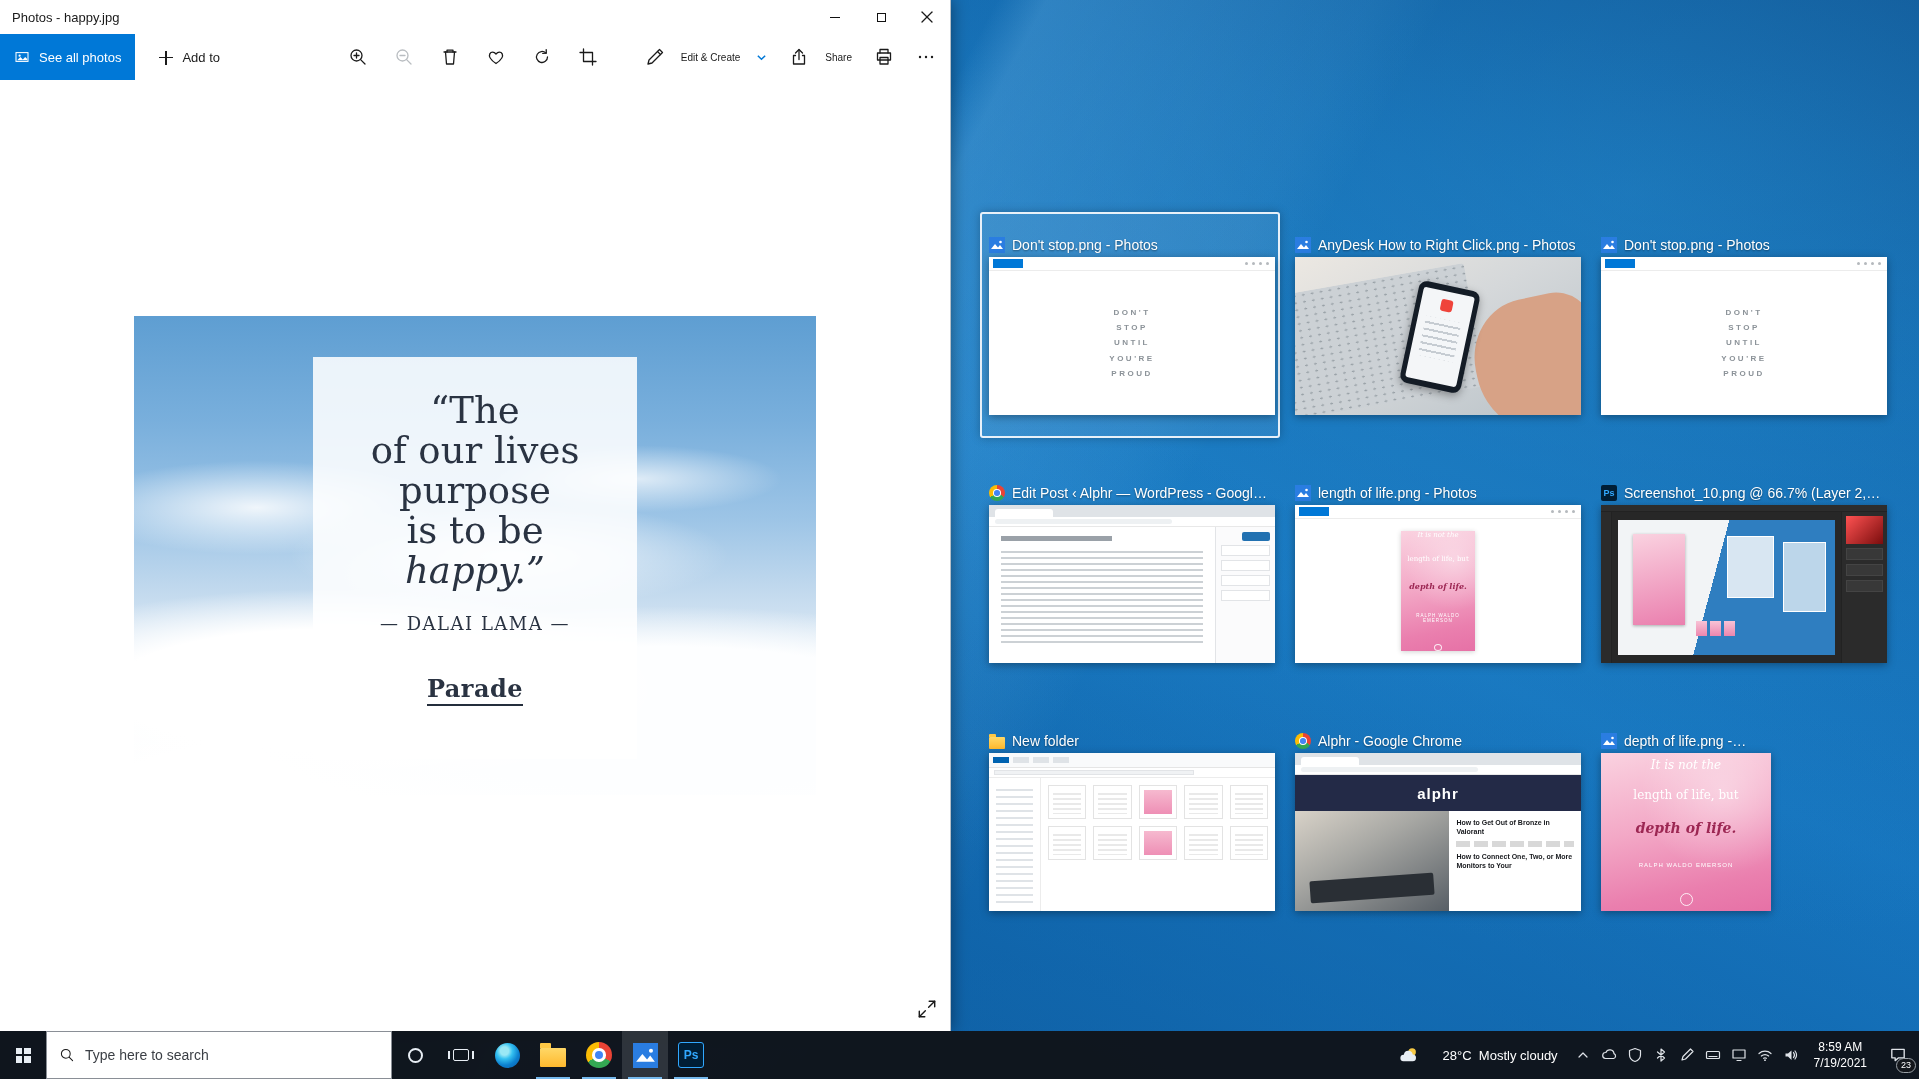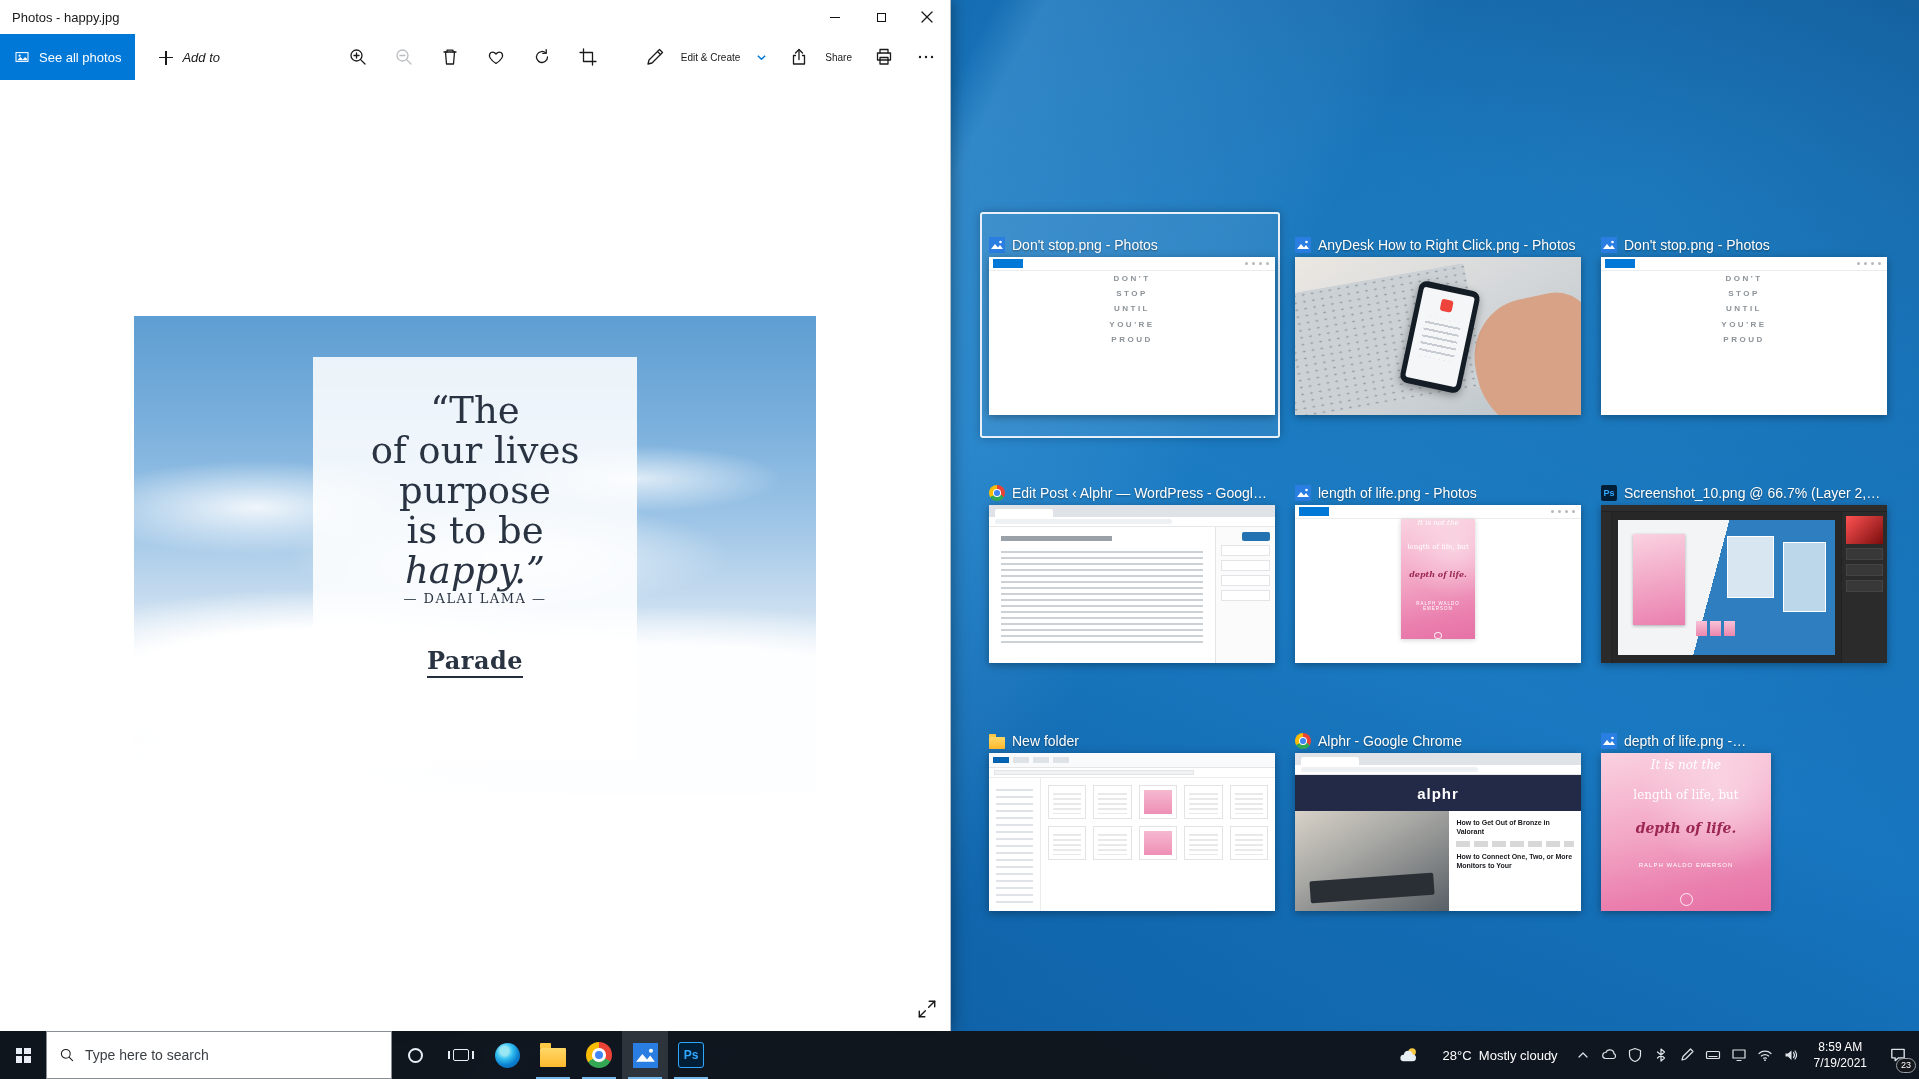--- a/index.html
+++ b/index.html
@@ -19,21 +19,21 @@
     display:flex; flex-direction:column; box-shadow:2px 0 14px rgba(0,0,0,.35); border-right:1px solid rgba(90,110,130,.45); }
   .titlebar { height:34px; display:flex; align-items:center; background:#fff; flex:0 0 auto; }
   .title-text { flex:1; font-size:13px; color:#1a1a1a; padding-left:12px; }
   .win-controls { display:flex; height:34px; }
   .win-btn { width:46px; height:34px; display:flex; align-items:center; justify-content:center; background:transparent; border:none; cursor:pointer; }
   .glyph-min { width:10px; height:1px; background:#111; display:block; }
   .glyph-max { width:9px; height:9px; border:1px solid #111; display:block; }
 
   .toolbar { height:46px; display:flex; align-items:center; background:#fff; position:relative; flex:0 0 auto; }
   .see-all { height:46px; display:flex; align-items:center; gap:9px; padding:0 14px; background:#0078d7; color:#fff; font-size:13px; border:none; cursor:pointer; }
-  .addto { display:flex; align-items:flex-end; gap:9px; margin-left:24px; font-size:13px; color:#1a1a1a; background:none; border:none; cursor:pointer;font-style:italic; }
+  .addto { display:flex; align-items:flex-end; gap:9px; margin-left:24px; font-size:13px; color:#1a1a1a; background:none; border:none; cursor:pointer; }
   .plus-ico { position:relative; width:14px; height:14px; display:inline-block; }
   .plus-ico::before { content:""; position:absolute; left:0; top:6px; width:14px; height:1.6px; background:#1a1a1a; }
   .plus-ico::after  { content:""; position:absolute; left:6px; top:0; width:1.6px; height:14px; background:#1a1a1a; }
   .tool-center { position:absolute; left:348px; display:flex; align-items:center; gap:26px; }
   .tool-right  { position:absolute; right:14px; display:flex; align-items:center; gap:22px; }
   .tbtn { background:none; border:none; display:flex; align-items:center; gap:16px; font-size:10px; color:#1a1a1a; cursor:pointer; padding:0; }
   .ic { width:20px; height:20px; stroke:#1a1a1a; fill:none; stroke-width:1.3; stroke-linecap:round; stroke-linejoin:round; }
   .ic.disabled { stroke:#b9bdc1; }
   .chev-blue { width:11px; height:11px; stroke:#0078d7; fill:none; stroke-width:1.6; }
 
@@ -45,21 +45,21 @@
       radial-gradient(ellipse 46% 16% at 55% 50%, rgba(255,255,255,.8), transparent 70%),
       radial-gradient(ellipse 70% 28% at 28% 78%, #fff 45%, transparent 75%),
       radial-gradient(ellipse 80% 30% at 78% 84%, #fdfeff 50%, transparent 78%),
       radial-gradient(ellipse 90% 26% at 50% 100%, #fff 60%, transparent 85%),
       linear-gradient(180deg, #5e9ed2 0%, #79afdc 22%, #9cc4e6 42%, #c3daee 58%, #e4eef7 72%, #f6fafc 85%, #ffffff 100%);
   }
   .quote-card { position:absolute; left:50%; transform:translateX(-50%); top:41px; width:324px; height:402px;
     background:rgba(255,255,255,.87); text-align:center; padding-top:34px; font-family:"DejaVu Serif","Liberation Serif",serif; color:#2a3342; }
   .q-line { font-size:37px; line-height:1.08; display:block; }
   .q-line.italic { font-style:italic; }
-  .q-attr { font-size:13px; letter-spacing:1.5px; }
+  .q-attr { font-size:18px; letter-spacing:1.5px; margin-top:22px; }
   .q-brand { display:inline-block; font-size:24px; font-weight:bold; letter-spacing:.5px; border-bottom:2px solid #242e3c; padding-bottom:1px; margin-top:40px; }
   .expand-btn { position:absolute; right:12px; bottom:8px; background:none; border:none; cursor:pointer; }
 
   
   .snap-grid { position:absolute; left:980px; top:212px; display:grid; grid-template-columns:300px 300px 300px; gap:22px 6px; }
   .snap-cell { padding:21px 7px; border:2px solid transparent; border-radius:3px; cursor:pointer; }
   .snap-cell.selected { border-color:rgba(242,247,252,.95); background:rgba(255,255,255,.07); box-shadow:0 0 10px rgba(0,0,0,.25); }
   .snap-label { display:flex; align-items:center; gap:7px; height:20px; margin-bottom:2px; }
   .snap-title { color:#fff; font-size:14px; white-space:nowrap; overflow:hidden; text-overflow:ellipsis; text-shadow:0 1px 2px rgba(0,0,0,.45); }
   .thumb { width:286px; height:158px; background:#fff; position:relative; overflow:hidden; box-shadow:0 2px 8px rgba(0,0,0,.35); display:flex; flex-direction:column; }
@@ -75,21 +75,21 @@
   .folder-ico { width:17px; height:12px; background:linear-gradient(#ffd867,#ffb92e); border-radius:1px; position:relative; margin-top:3px; }
   .folder-ico::before { content:""; position:absolute; left:0; top:-3px; width:7px; height:3px; background:#ffc845; border-radius:1px 1px 0 0; }
   .folder-ico.big { width:26px; height:19px; margin-top:5px; }
   .folder-ico.big::before { width:11px; height:5px; top:-5px; }
 
   
   .pm-toolbar { height:14px; background:#fff; border-bottom:1px solid #ececec; display:flex; align-items:center; flex:0 0 auto; }
   .pm-blue { width:30px; height:9px; background:#0078d7; margin-left:4px; }
   .pm-dots { margin-left:auto; margin-right:6px; display:flex; gap:4px; }
   .pm-dots i { width:3px; height:3px; background:#b5b9bd; border-radius:50%; }
-  .pm-body { flex:1; display:flex; justify-content:center; background:#fff; }
+  .pm-body { flex:1; display:flex; align-items:center; justify-content:center; background:#fff; }
   .pm-quote { text-align:center; font-size:8px; font-weight:600; letter-spacing:2.5px; color:#8b9298; line-height:1.9; }
   .pm-quote span { display:block; }
 
   
   .anydesk { background:linear-gradient(150deg,#ece8e2 0%,#d5d8da 45%,#b9c2c8 100%); }
   .ad-laptop { position:absolute; left:-14px; top:22px; width:195px; height:125px; background:#ccd1d5; border-radius:4px; transform:rotate(-10deg);
     background-image:radial-gradient(#99a1a7 1px, transparent 1.5px); background-size:9px 7px; }
   .ad-hand { position:absolute; right:-20px; top:40px; width:125px; height:135px; background:#d7a286; border-radius:45% 30% 40% 50%; transform:rotate(-12deg); }
   .ad-phone { position:absolute; left:40%; top:18%; width:62px; height:104px; background:#141c26; border-radius:8px; transform:rotate(12deg); box-shadow:0 3px 8px rgba(0,0,0,.35); }
   .ad-screen { position:absolute; inset:6px 5px; background:#f4f6f8; border-radius:3px; }

